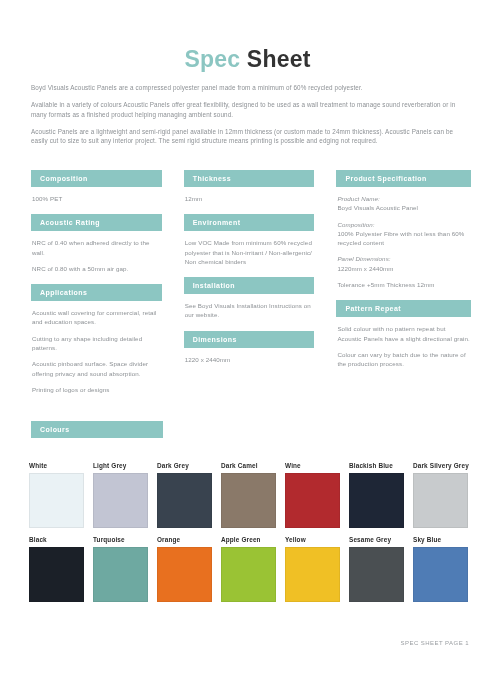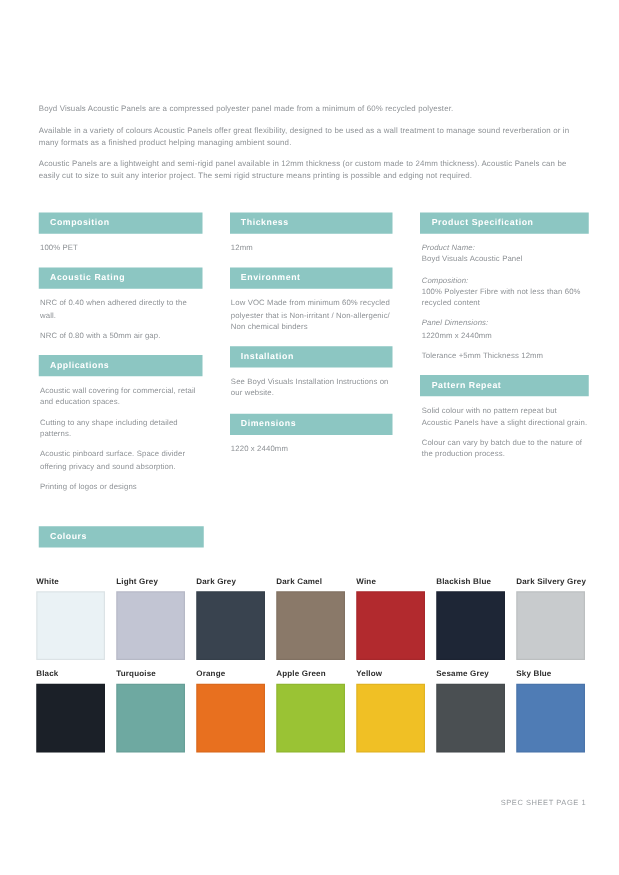--- a/index.html
+++ b/index.html
@@ -136,20 +136,25 @@
     font-size: 6px;
     letter-spacing: 0.45px;
     color: #9a9ea2;
   }
 </style>
 </head>
 <body>
 
 <div class="page">
 
+  <div class="title-wrap">
+    <span class="title">
+      <span class="accent">Spec</span><span class="dark"> Sheet</span>
+    </span>
+  </div>
 
   <div class="intro">
     <p>Boyd Visuals Acoustic Panels are a compressed polyester panel made from a minimum of 60% recycled polyester.</p>
     <p>Available in a variety of colours Acoustic Panels offer great flexibility, designed to be used as a wall treatment to manage sound reverberation or in many formats as a finished product helping managing ambient sound.</p>
     <p>Acoustic Panels are a lightweight and semi-rigid panel available in 12mm thickness (or custom made to 24mm thickness). Acoustic Panels can be easily cut to size to suit any interior project. The semi rigid structure means printing is possible and edging not required.</p>
   </div>
 
   <div class="cols">
 
     <div class="col">

